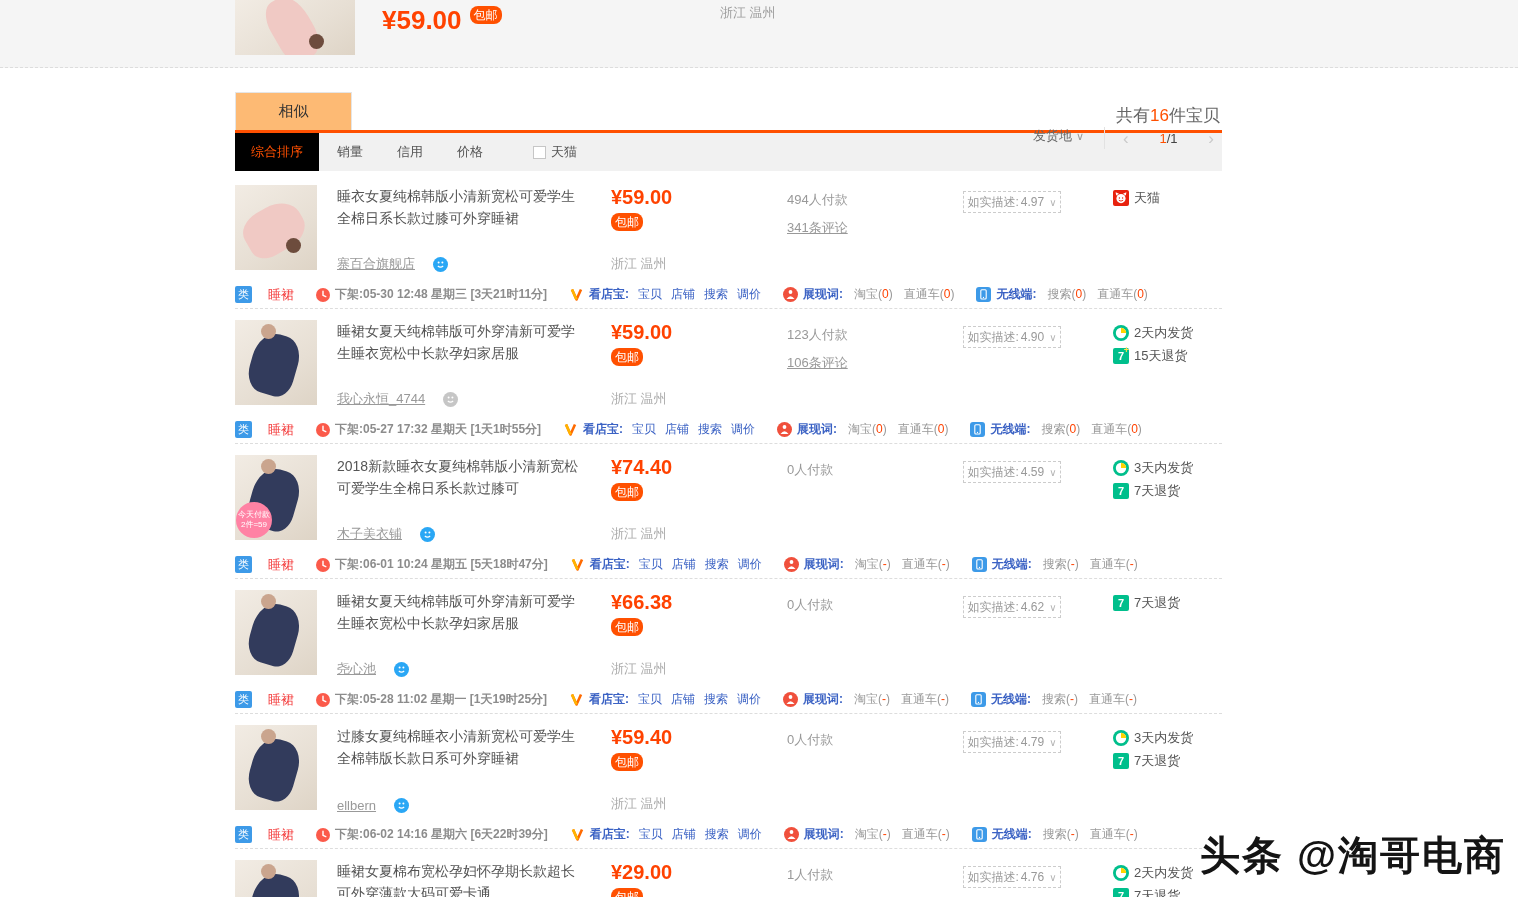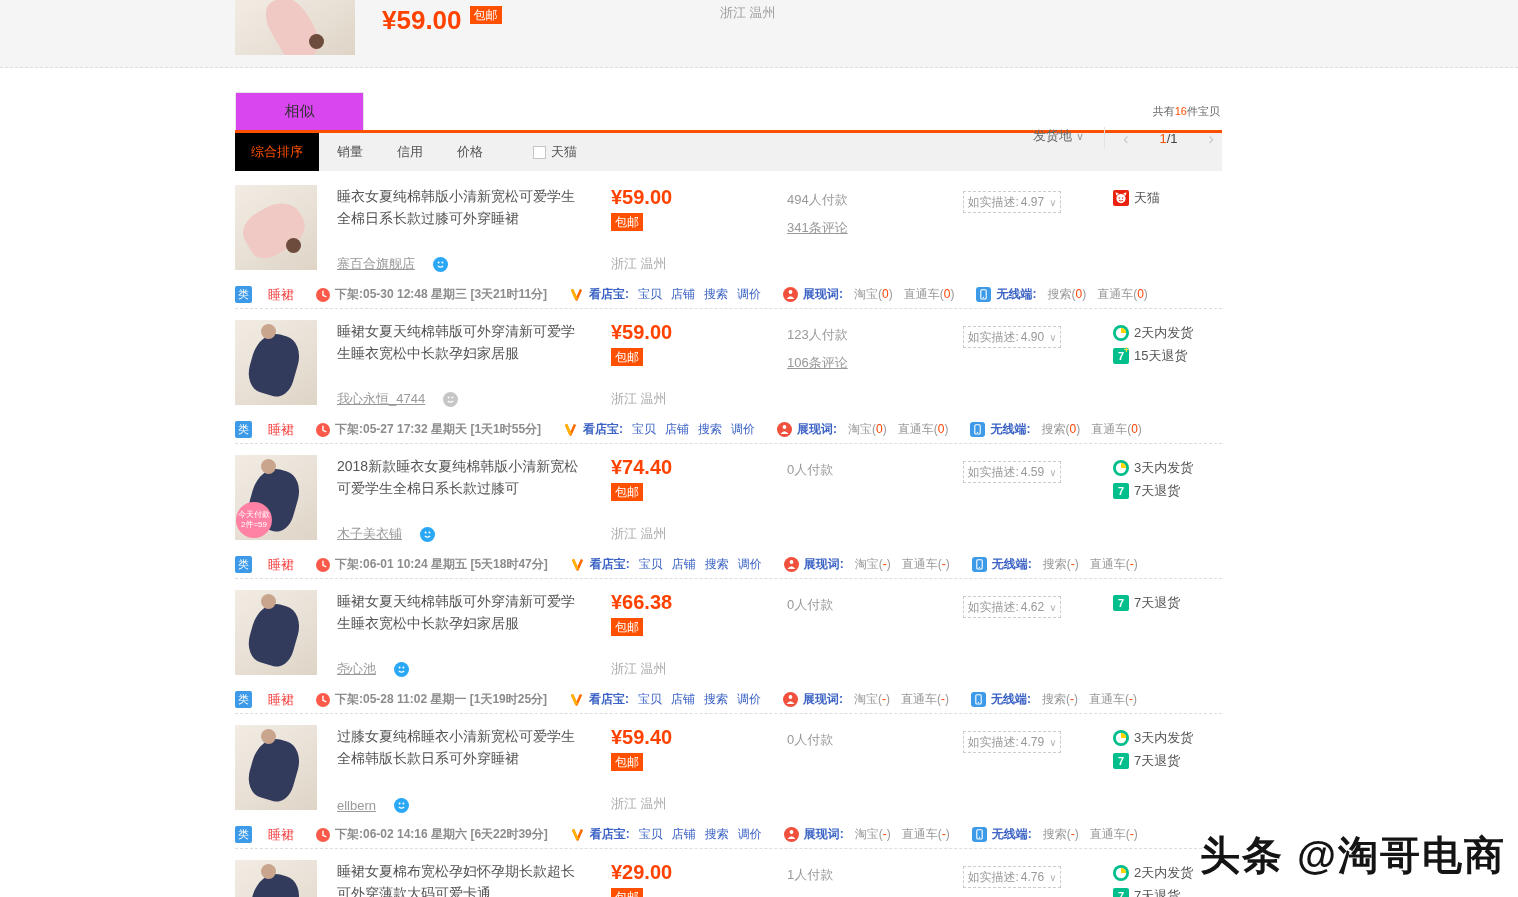--- a/index.html
+++ b/index.html
@@ -5,30 +5,30 @@
   * { margin:0; padding:0; box-sizing:border-box; }
   html,body { width:1518px; height:897px; overflow:hidden; background:#fff;
     font-family:"Liberation Sans","DejaVu Sans",sans-serif; }
   body { position:relative; }
 
   
   .top-band { height:68px; background:#f5f5f5; border-bottom:1px dashed #ddd; position:relative; }
   .t-img { position:absolute; left:235px; top:0; width:120px; height:55px; }
   .t-price-wrap { position:absolute; left:382px; top:6px; display:flex; align-items:flex-start; gap:8px; }
   .t-price { color:#ff4200; font-size:26px; font-weight:bold; line-height:28px; }
-  .freight-badge { background:#ff5000; color:#fff; font-size:12px; line-height:16px; padding:1px 4px; border-radius:0; display:inline-block; }
+  .freight-badge { background:#ff5000; color:#fff; font-size:12px; line-height:16px; padding:1px 4px; border-radius:8px; display:inline-block; }
   .t-loc { position:absolute; left:720px; top:4px; color:#9c9c9c; font-size:13px; }
 
   
   .content { margin-left:235px; width:987px; }
 
   .tab-row { margin-top:24px; height:38px; position:relative; }
-  .tab { width:129px; height:38px; background:#d946ef; border:1px solid #e5e5e5; border-bottom:none;
+  .tab { width:117px; height:38px; background:#fdba74; border:1px solid #e5e5e5; border-bottom:none;
     display:flex; align-items:center; justify-content:center; font-size:15px; color:#333; cursor:pointer; }
-  .total { position:absolute; right:2px; top:12px; font-size:11px; color:#666; }
+  .total { position:absolute; right:2px; top:12px; font-size:17px; color:#666; }
   .total .cnt { color:#ff5000; }
   .orange-line { height:3px; background:#ff5000; }
 
   .sort-bar { height:38px; background:#f1f1f1; display:flex; align-items:center; font-size:13px; color:#555; }
   .sort-active { width:84px; height:38px; background:#000000; color:#ff5000; display:flex; align-items:center;
     justify-content:center; margin-right:18px; cursor:pointer; }
   .sort-item { margin-right:34px; cursor:pointer; color:#555; }
   .tm-check { display:flex; align-items:center; gap:5px; margin-left:16px; cursor:pointer; }
   .checkbox { width:13px; height:13px; background:#fff; border:1px solid #c6c6c6; }
   .sort-right { margin-left:auto; display:flex; align-items:flex-start; height:50px; }

